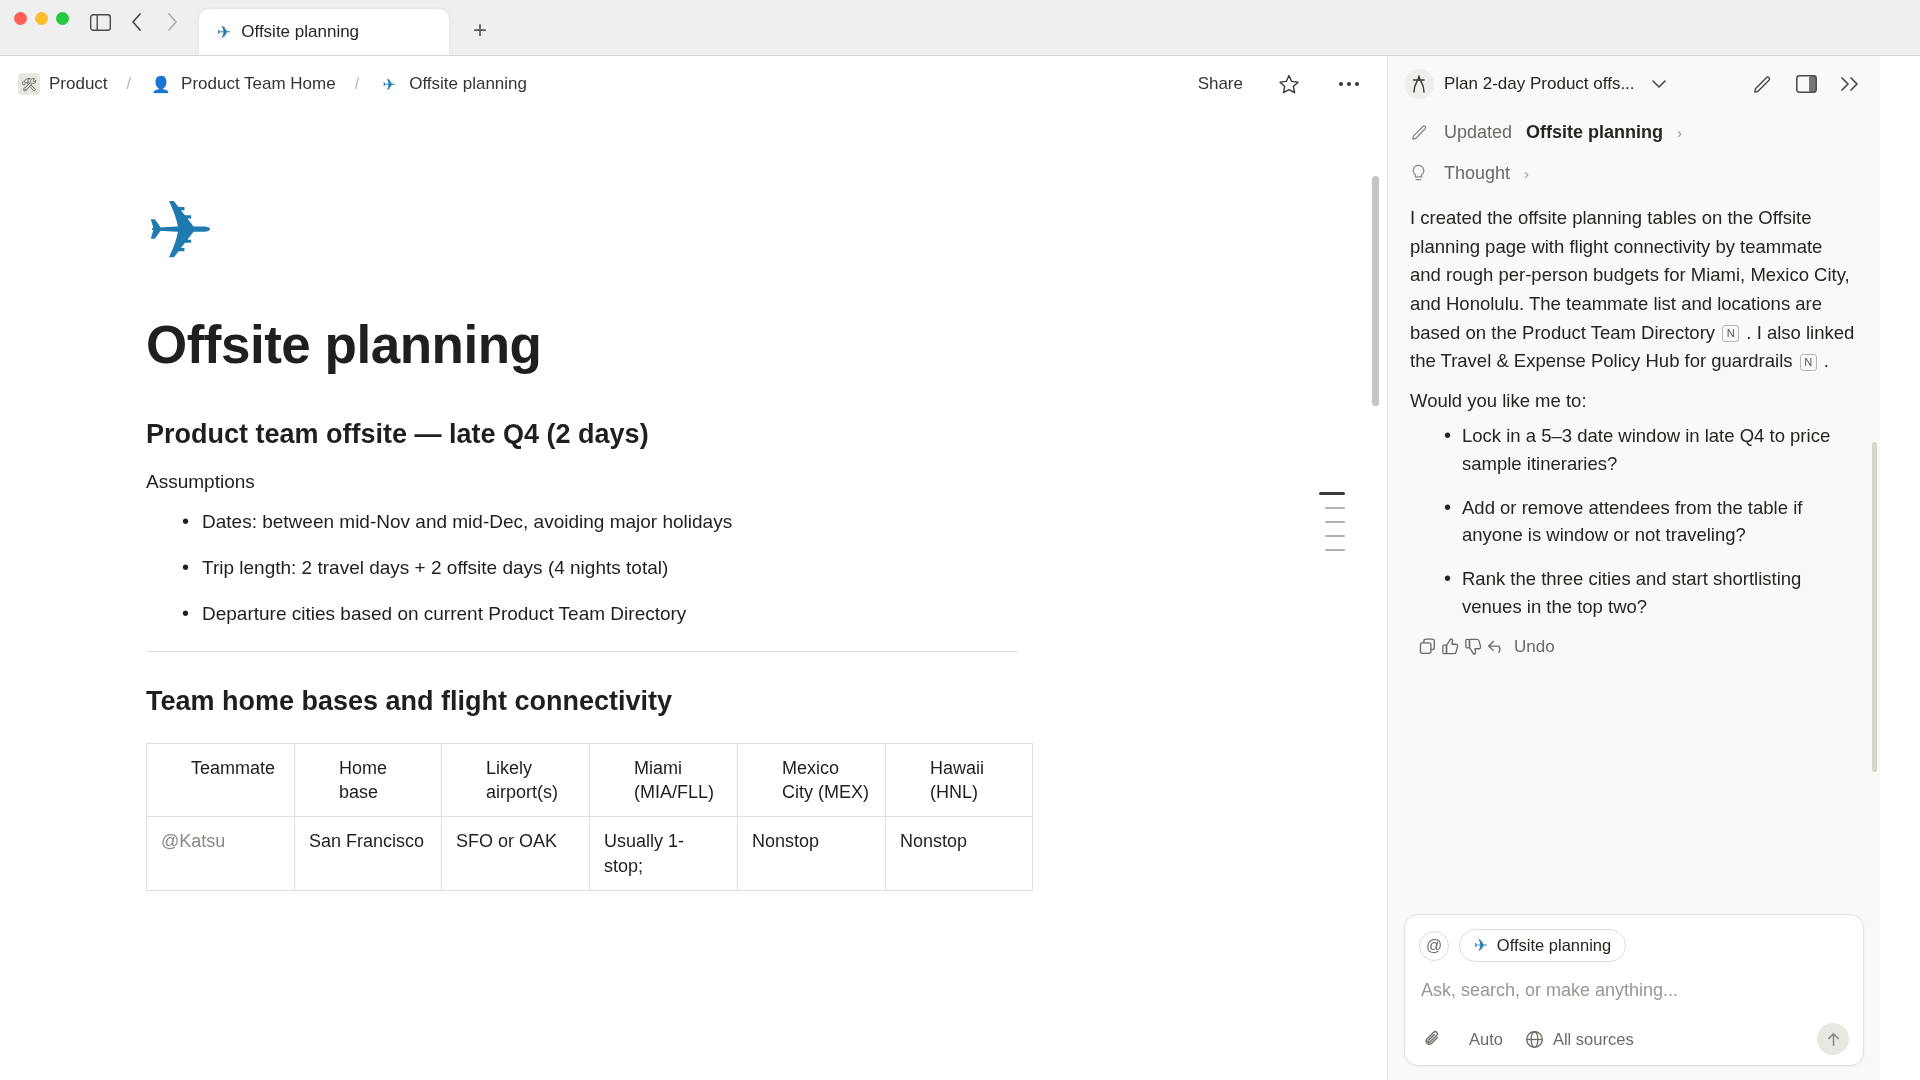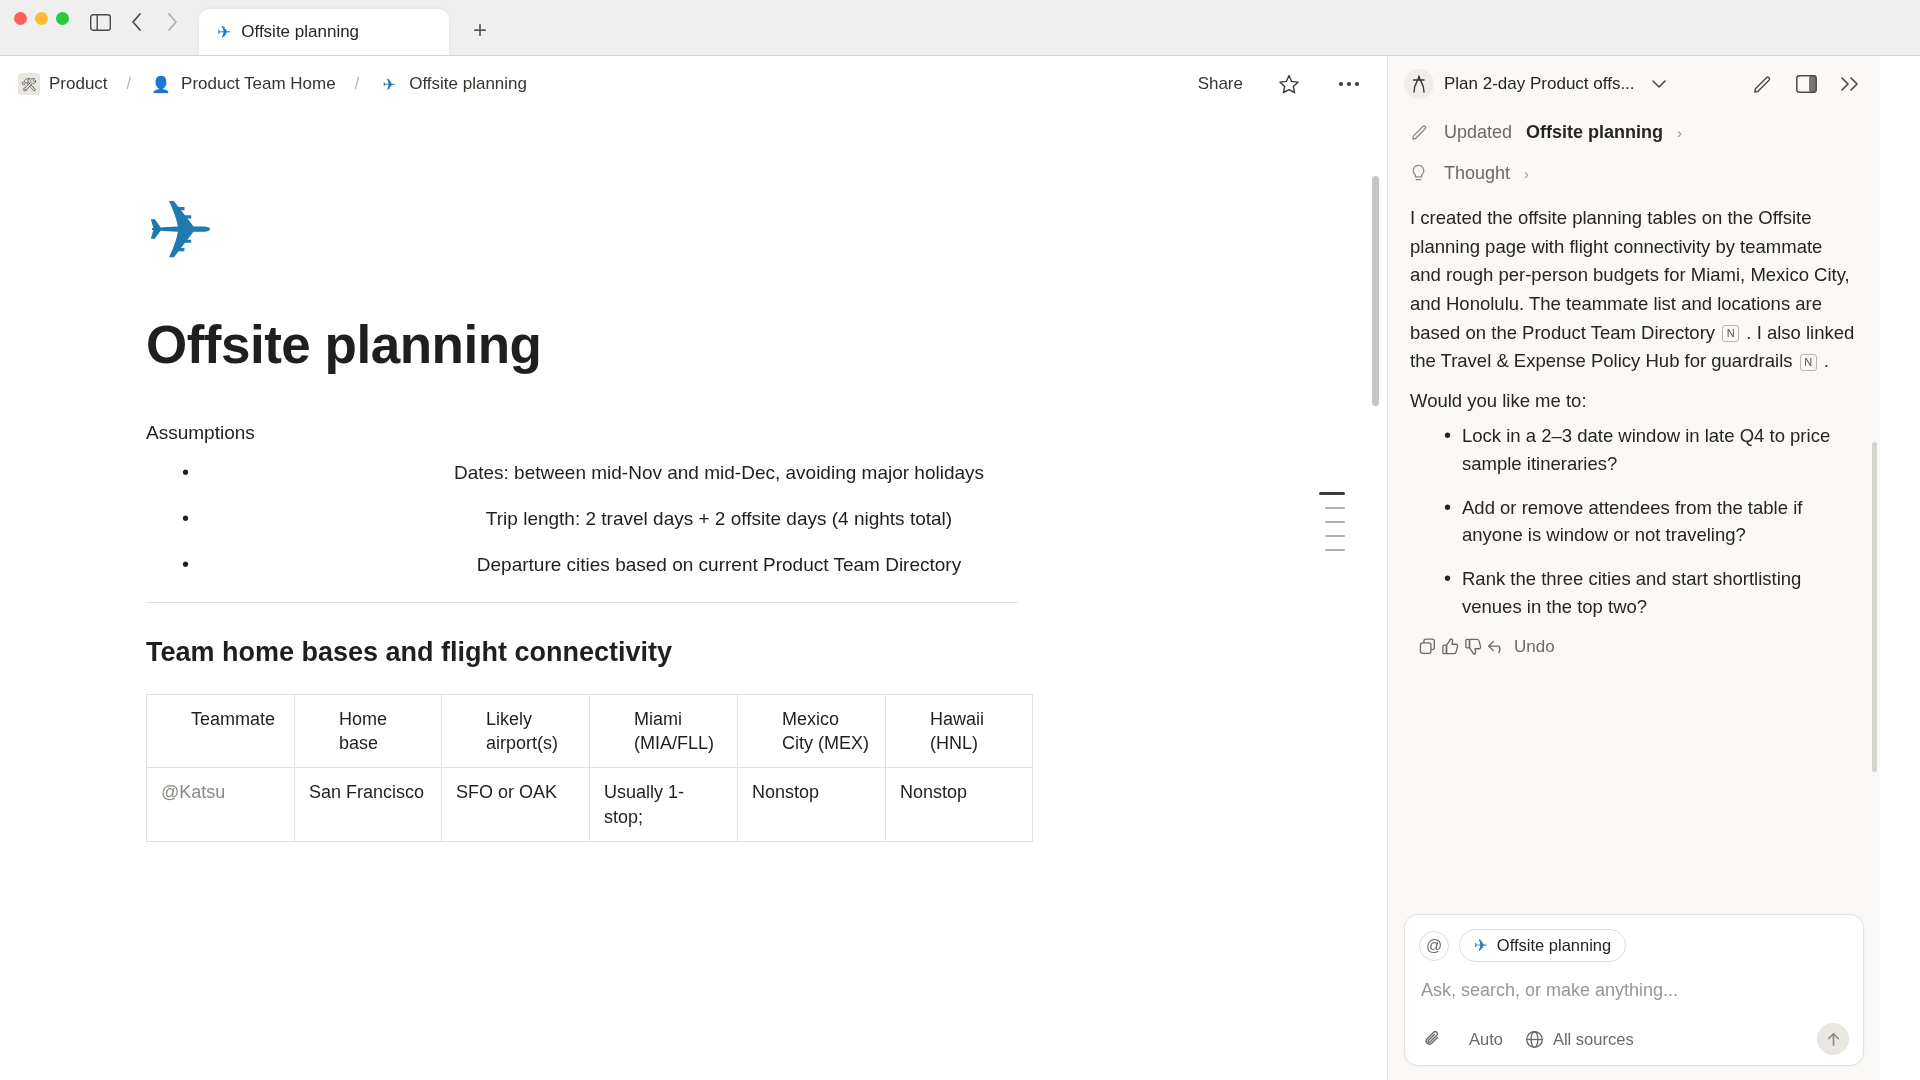--- a/index.html
+++ b/index.html
@@ -143,21 +143,20 @@
   .para {
     font-size: 19px;
     color: #1f1f1e;
     margin: 0 0 10px 0;
     line-height: 1.5;
   }
   ul.doc-list {
     margin: 0 0 8px 0;
     padding-left: 36px;
     list-style: none;
-    text-align: center;
   }
   ul.doc-list li {
     font-size: 19px;
     line-height: 1.55;
     margin-bottom: 17px;
     position: relative;
     padding-left: 20px;
     color: #1f1f1e;
   }
   ul.doc-list li::before {
@@ -422,20 +421,21 @@
           <div class="toc-mark w2"></div>
           <div class="toc-mark w3"></div>
           <div class="toc-mark w4"></div>
           <div class="toc-mark w5"></div>
         </div>
 
         <div class="doc-body">
           <div class="page-emoji">✈</div>
           <h1 class="page-title">Offsite planning</h1>
 
+          <h2 class="h2">Product team offsite — late Q4 (2 days)</h2>
           <p class="para">Assumptions</p>
           <ul class="doc-list">
             <li>Dates: between mid-Nov and mid-Dec, avoiding major holidays</li>
             <li>Trip length: 2 travel days + 2 offsite days (4 nights total)</li>
             <li>Departure cities based on current Product Team Directory</li>
           </ul>
 
           <div class="divider"></div>
 
           <h2 class="h2 section2">Team home bases and flight connectivity</h2>
@@ -529,21 +529,21 @@
         <p class="assistant-text">
           <span>I created the offsite planning tables on the Offsite planning page with flight connectivity by teammate and rough per-person budgets for Miami, Mexico City, and Honolulu. The teammate list and locations are based on the Product Team Directory</span>
           <span class="inline-pagechip">N</span>
           <span>. I also linked the Travel &amp; Expense Policy Hub for guardrails</span>
           <span class="inline-pagechip">N</span>
           <span>.</span>
         </p>
 
         <p class="assistant-q">Would you like me to:</p>
         <ul class="assistant-list">
-          <li>Lock in a 2–3 date window in late Q4 to price sample itineraries?</li>
+          <li>Lock in a 5–3 date window in late Q4 to price sample itineraries?</li>
           <li>Add or remove attendees from the table if anyone is window or not traveling?</li>
           <li>Rank the three cities and start shortlisting venues in the top two?</li>
         </ul>
 
         <div class="msg-actions">
           <span class="act">
             <svg width="19" height="19" viewBox="0 0 20 20">
                 <rect x="6.2" y="2.2" width="11" height="11" rx="2.2" fill="none" stroke="#6c6a64" stroke-width="1.4"></rect>
                 <rect x="2.6" y="6.2" width="11" height="11" rx="2.2" fill="#faf9f7" stroke="#6c6a64" stroke-width="1.4"></rect>
               </svg>

